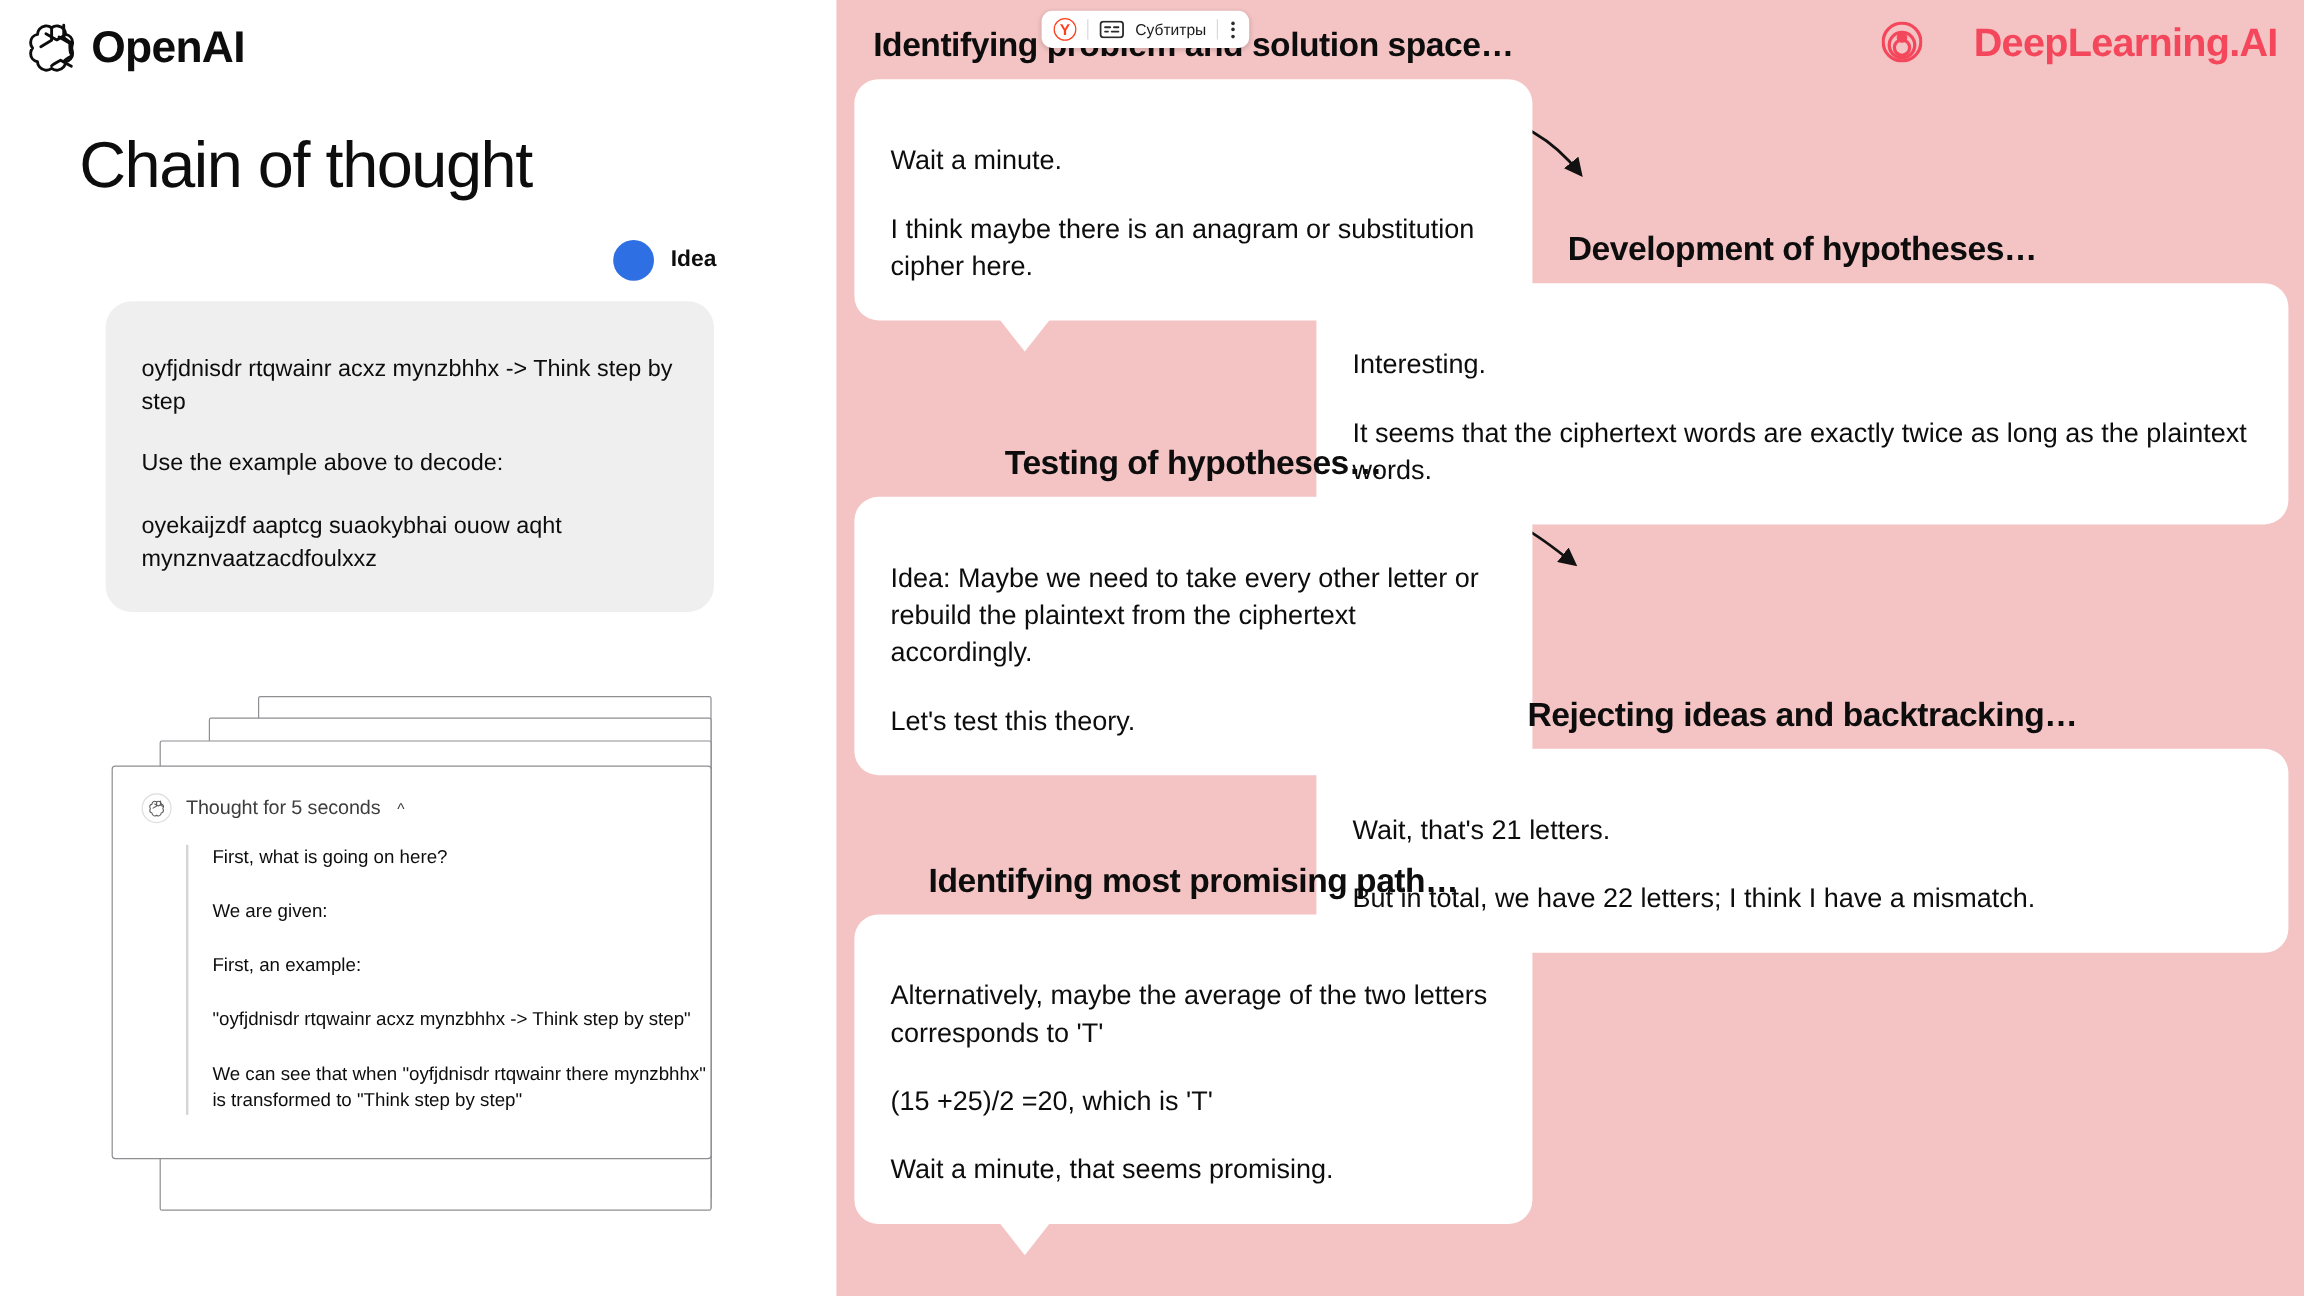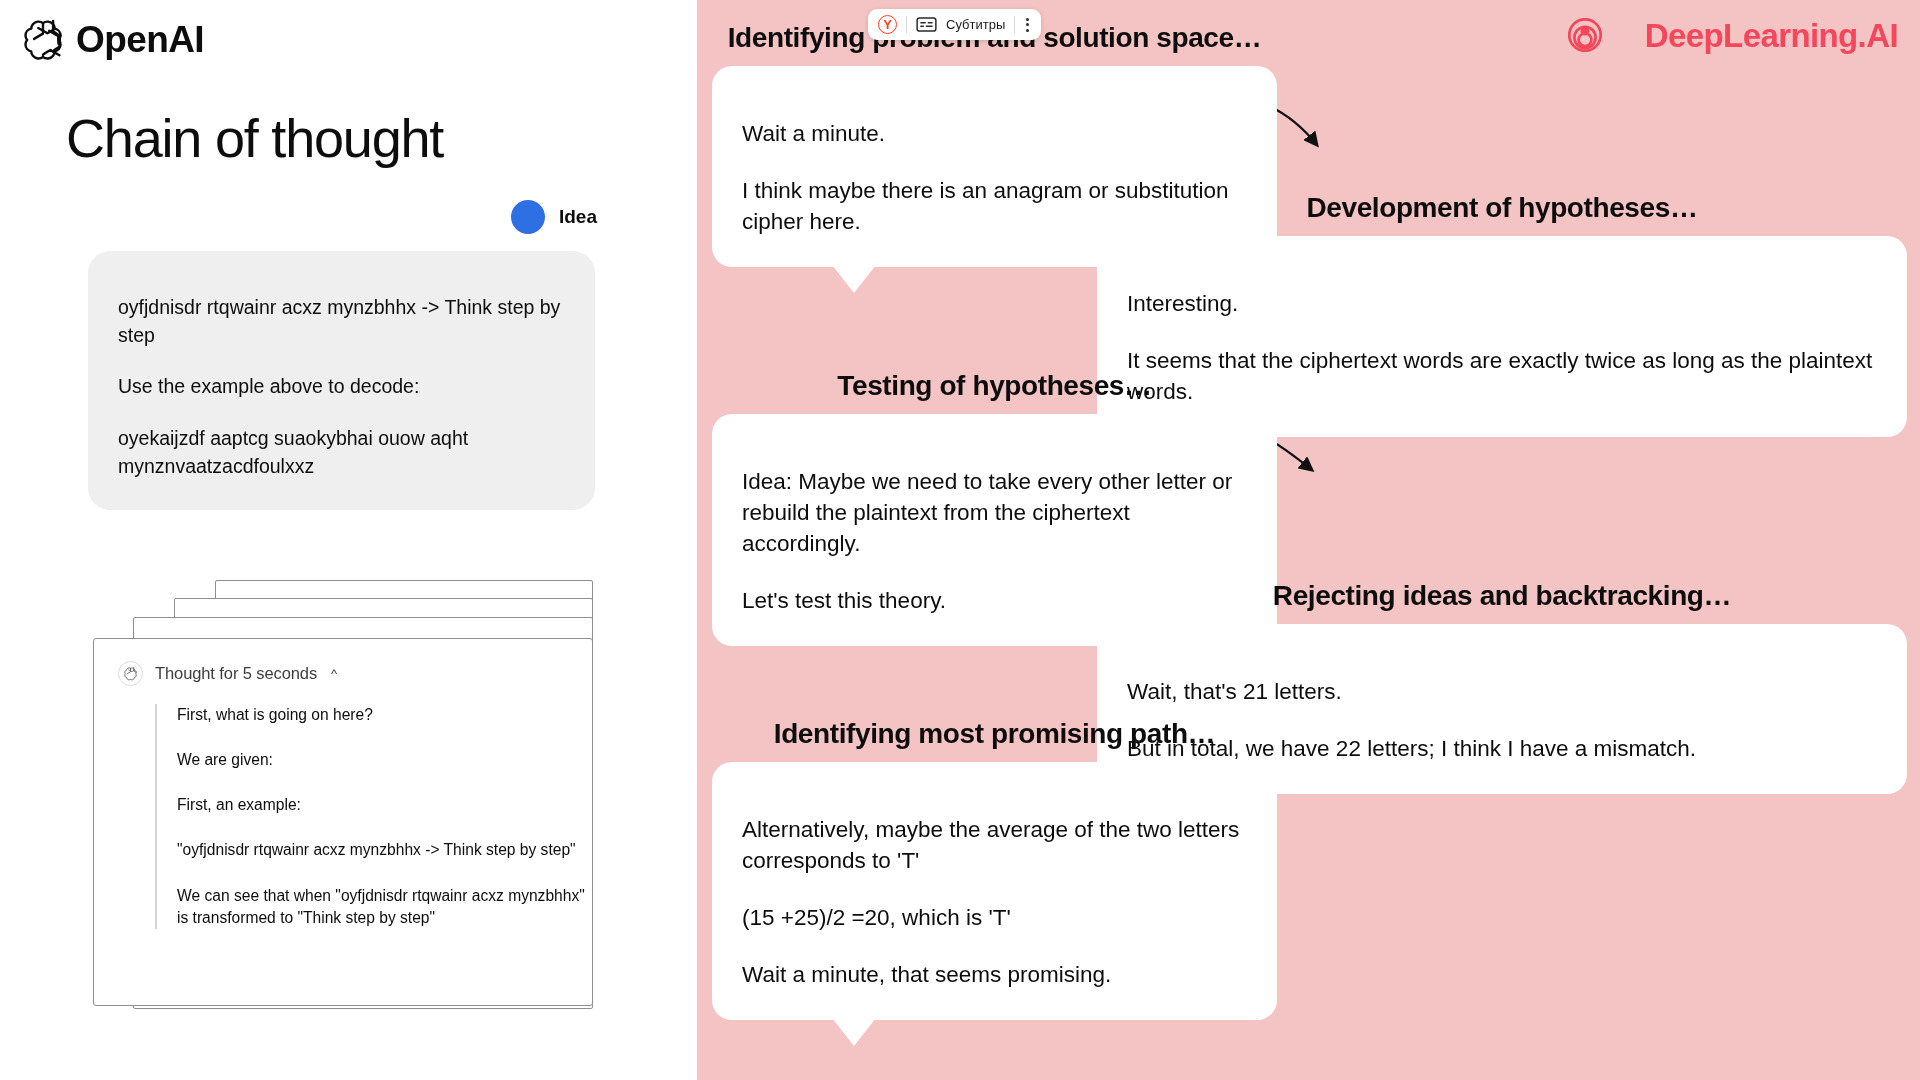--- a/index.html
+++ b/index.html
@@ -56,21 +56,21 @@
   
   .stack { position: absolute; left: 93px; top: 580px; width: 500px; height: 450px; }
   .stack-card {
     position: absolute; background: #ffffff;
     border: 1px solid #8e8e93; border-radius: 2px;
   }
   .stack-card.c1 { left: 122px; top: 0;   width: 378px; height: 420px; }
   .stack-card.c2 { left: 81px;  top: 18px; width: 419px; height: 410px; }
   .stack-card.c3 { left: 40px;  top: 37px; width: 460px; height: 392px; }
   .stack-card.c0 {
-    left: 0; top: 58px; width: 500px; height: 368px;
+    left: 0; top: 58px; width: 500px; height: 328px;
     border-radius: 3px; overflow: hidden;
   }
   .thought-head {
     display: flex; align-items: center; gap: 12px;
     padding: 22px 0 0 24px;
   }
   .thought-logo {
     width: 25px; height: 25px; border-radius: 50%;
     border: 1px solid #dcdcdc; display: flex;
     align-items: center; justify-content: center;
@@ -220,21 +220,21 @@
             </svg>
           </span>
           <span class="thought-head-label">Thought for 5 seconds</span>
           <span class="chev">^</span>
         </div>
         <div class="thought-body">
           <p>First, what is going on here?</p>
           <p>We are given:</p>
           <p>First, an example:</p>
           <p>"oyfjdnisdr rtqwainr acxz mynzbhhx -&gt; Think step by step"</p>
-          <p>We can see that when "oyfjdnisdr rtqwainr acxz mynzbhhx" is transformed to "Think step by step"</p>
+          <p>We can see that when "oyfjdnisdr rtqwainr there mynzbhhx" is transformed to "Think step by step"</p>
         </div>
       </div>
     </div>
   </div>
 
   <div class="right-pane">
 
     <div class="dl-logo">
       <span>
         <svg class="dl-mark" viewBox="0 0 40 40">

